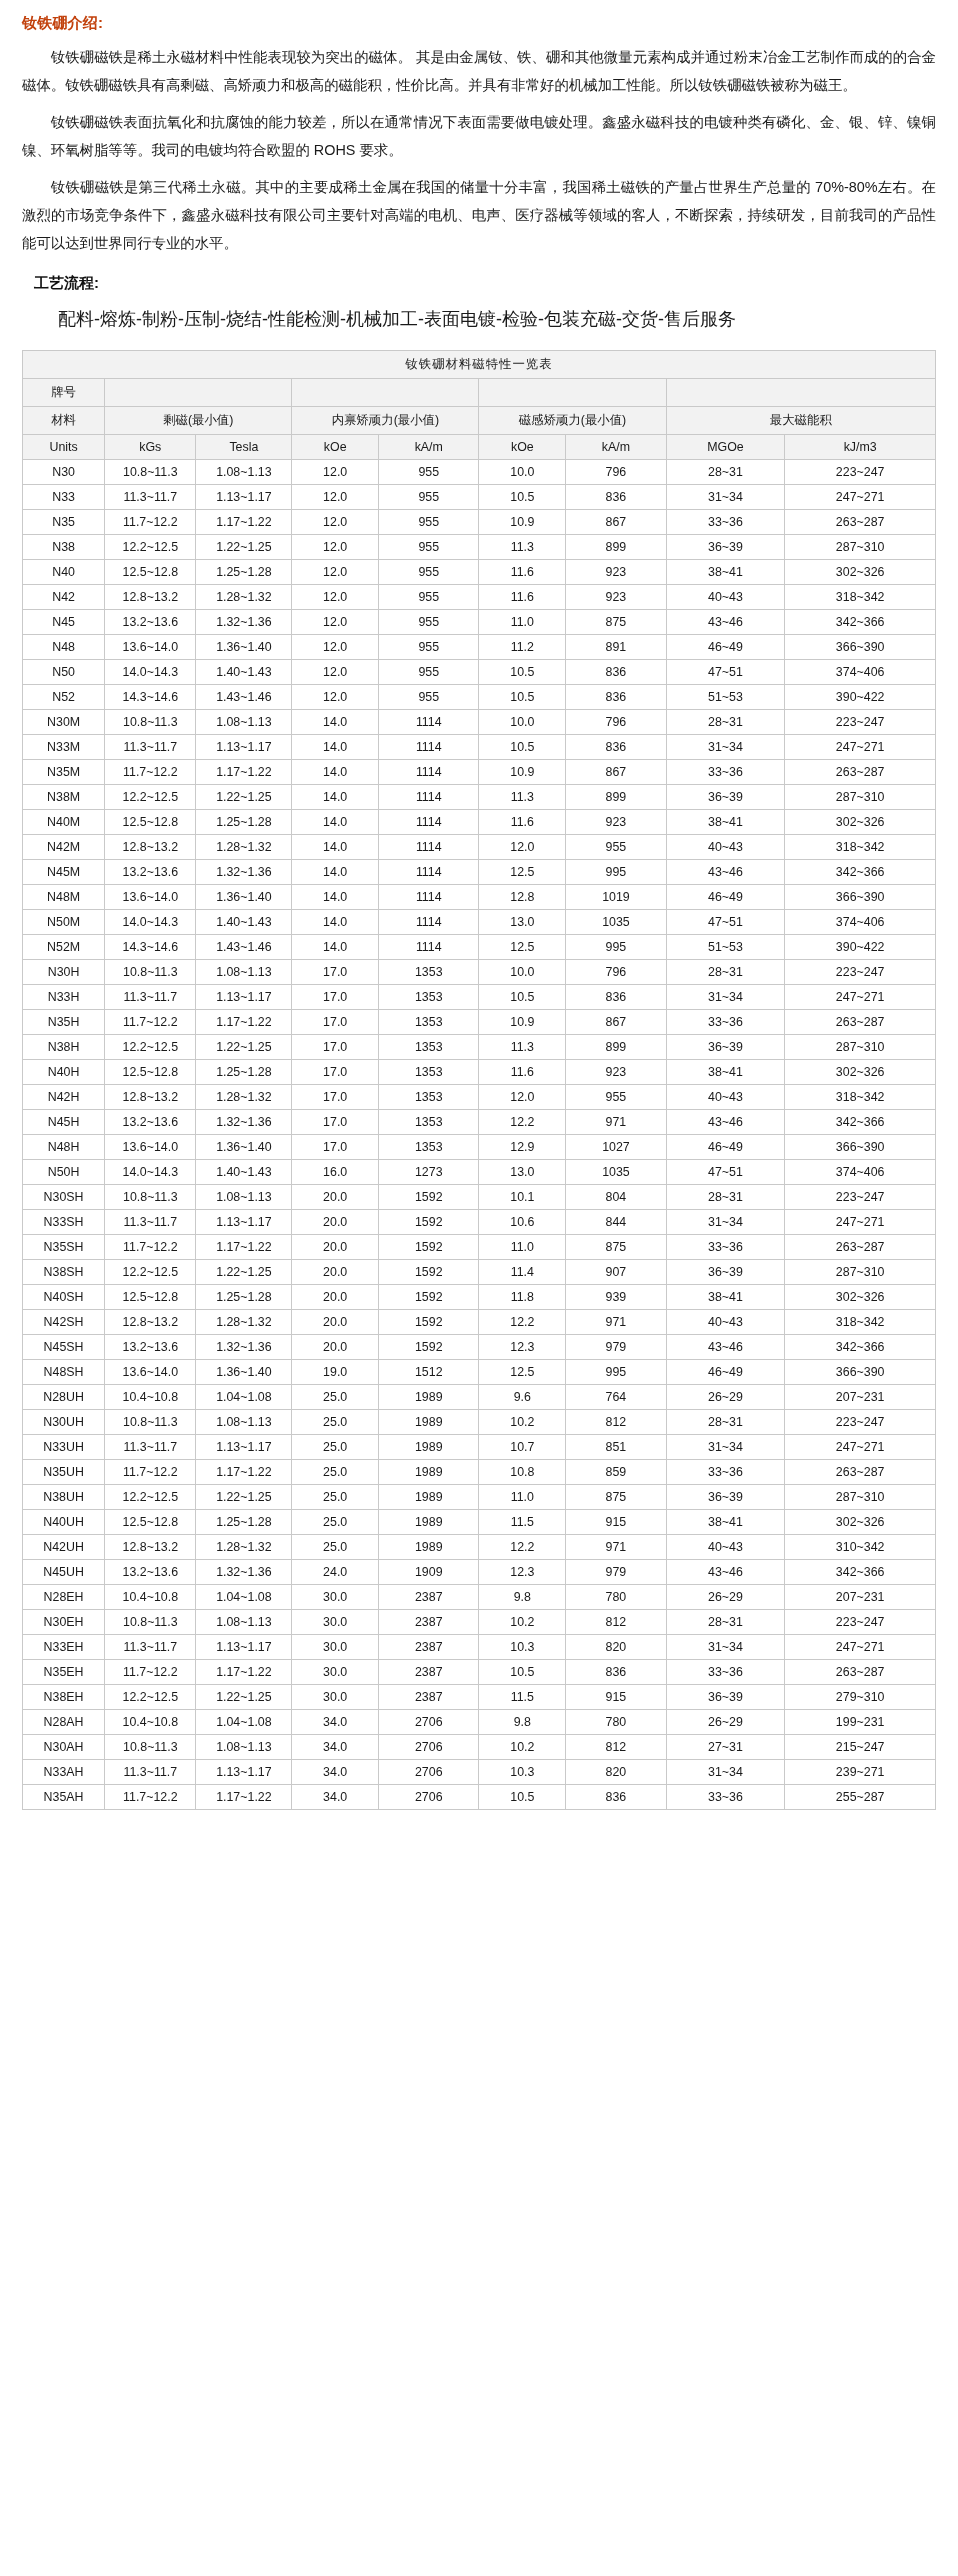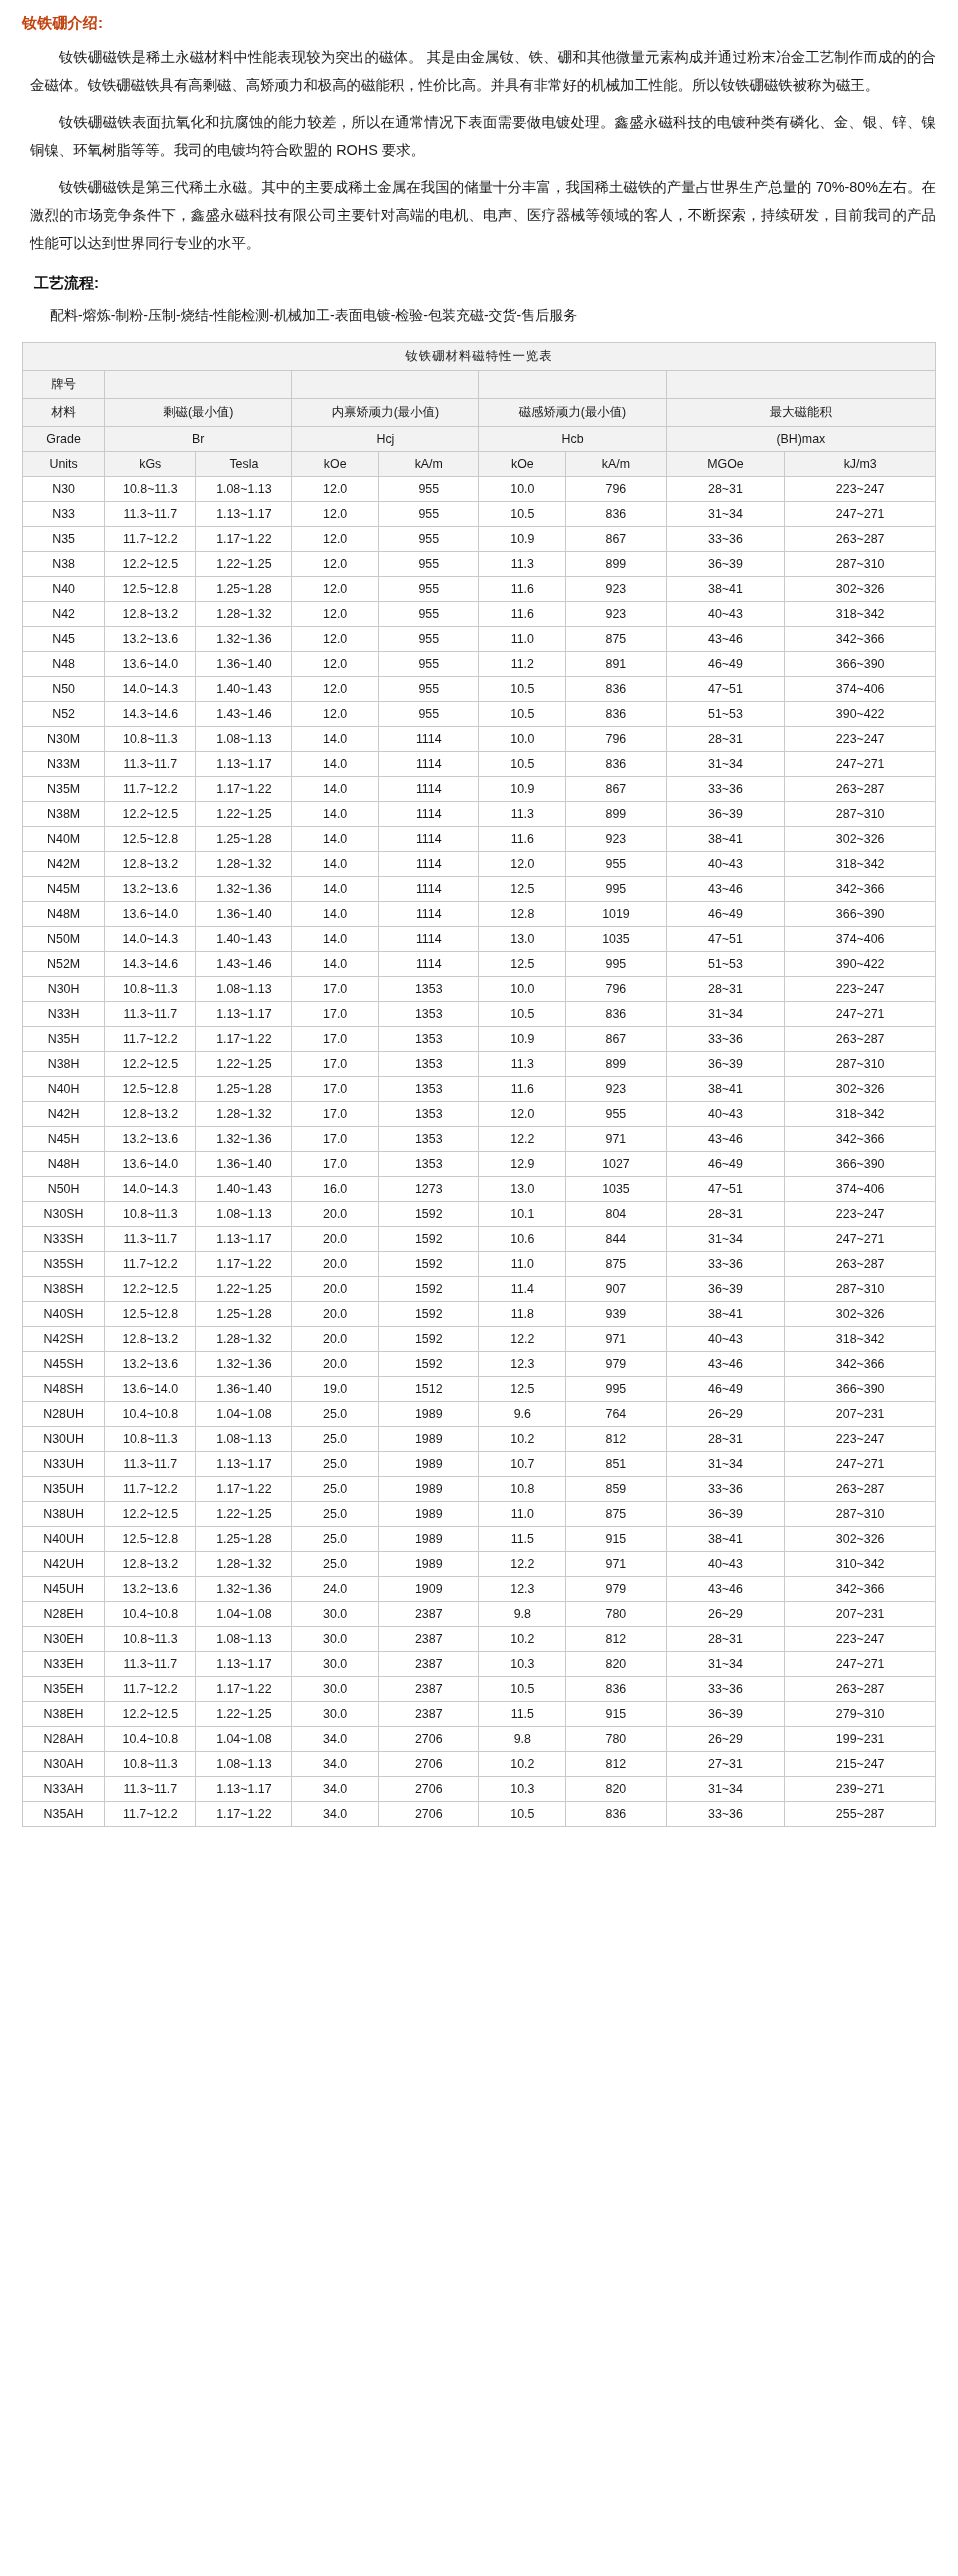--- a/index.html
+++ b/index.html
@@ -21,32 +21,32 @@
     font-size: 15px;
     font-weight: bold;
     color: #c2410c;
     margin: 0 0 10px 0;
     letter-spacing: 0.2px;
   }
   .para {
     font-size: 14.4px;
     line-height: 1.95;
     text-indent: 2em;
-    margin: 0 0 9px 8px;
+    margin: 0 0 9px 0;
     text-align: justify;
     color: #1a1a1a;
   }
   .process-title {
     font-size: 15px;
     font-weight: bold;
     color: #111;
     margin: 16px 0 9px 12px;
   }
   .process-line {
-    font-size: 14px;
+    font-size: 18px;
     line-height: 1.9;
     text-indent: 2em;
     margin: 0 0 14px 0;
   }
   
   table.spec {
     border-collapse: collapse;
     width: 100%;
     table-layout: fixed;
     border: 1px solid #000000;
@@ -135,27 +135,20 @@
         <td colspan="2"></td>
         <td colspan="2"></td>
       </tr>
       <tr class="hdr-row">
         <td>材料</td>
         <td colspan="2">剩磁(最小值)</td>
         <td colspan="2">内禀矫顽力(最小值)</td>
         <td colspan="2">磁感矫顽力(最小值)</td>
         <td colspan="2">最大磁能积</td>
       </tr>
-      <tr class="hdr-row-sub">
-        <td>Grade</td>
-        <td colspan="2">Br</td>
-        <td colspan="2">Hcj</td>
-        <td colspan="2">Hcb</td>
-        <td colspan="2">(BH)max</td>
-      </tr>
       <tr class="units-row">
         <td>Units</td>
         <td>kGs</td>
         <td>Tesla</td>
         <td>kOe</td>
         <td>kA/m</td>
         <td>kOe</td>
         <td>kA/m</td>
         <td>MGOe</td>
         <td>kJ/m3</td>

